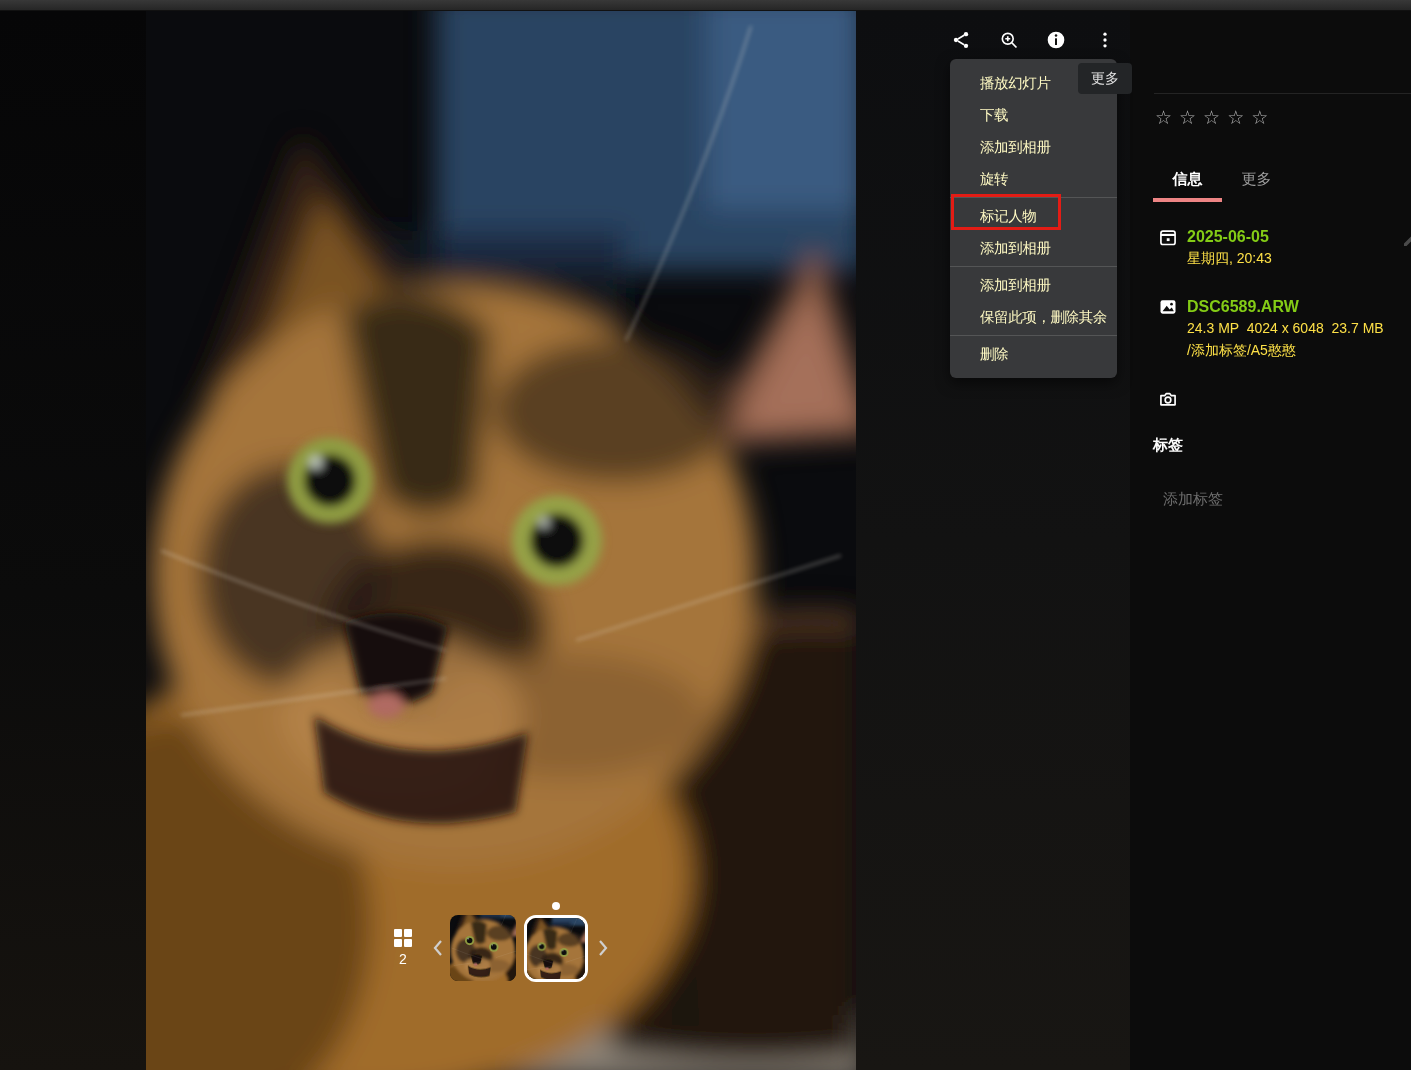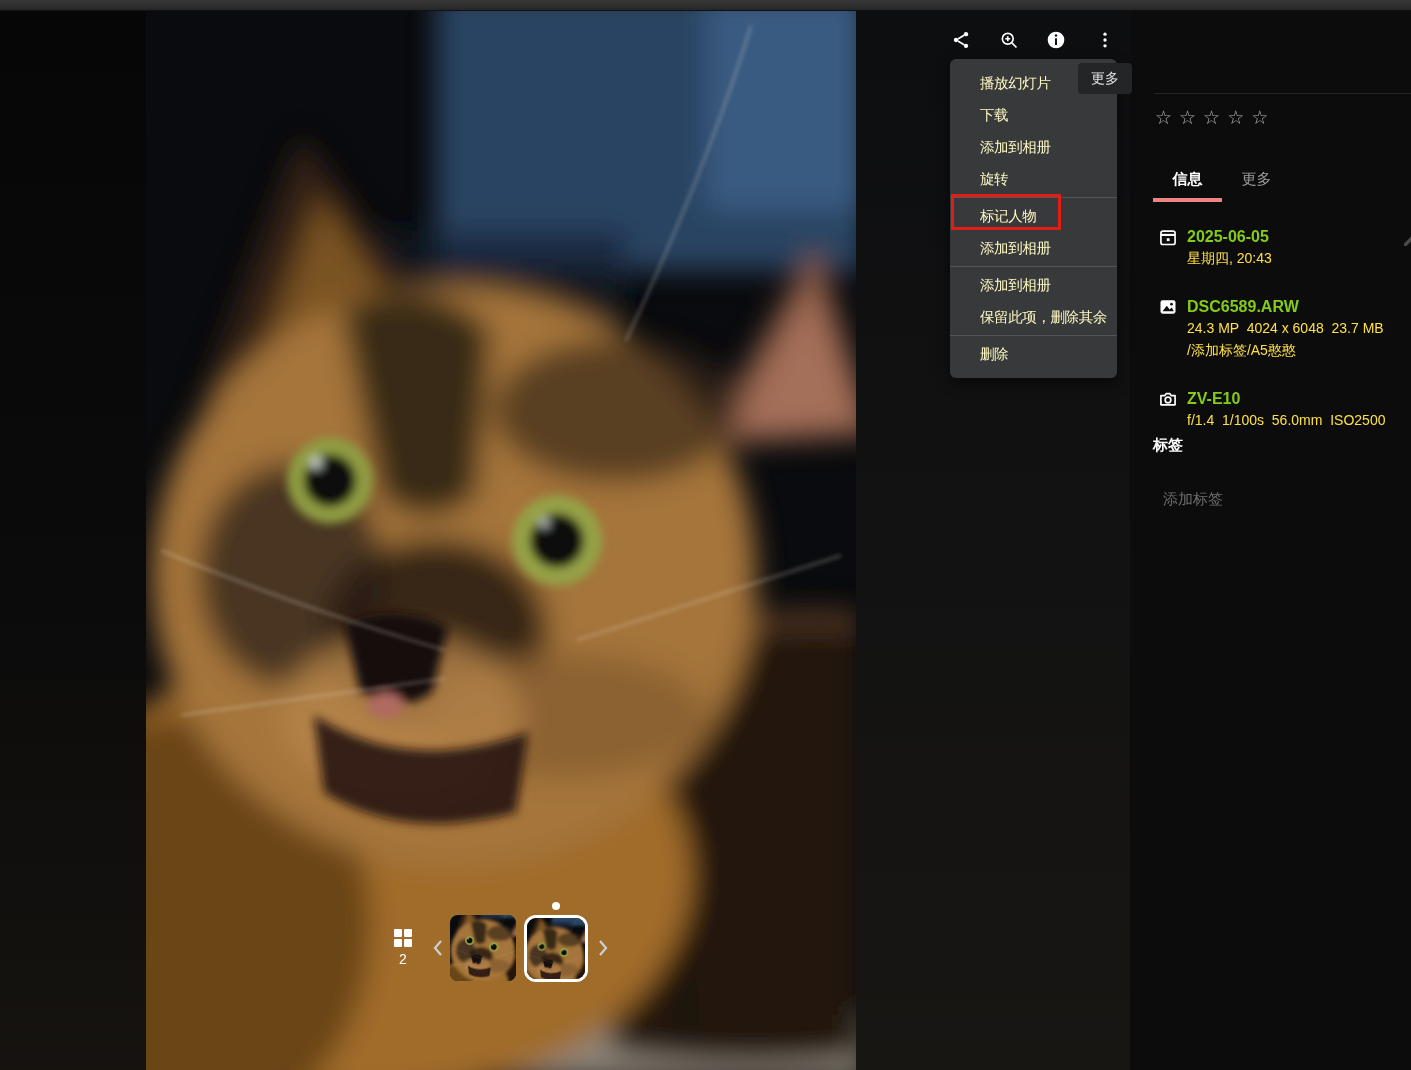--- a/index.html
+++ b/index.html
@@ -244,24 +244,20 @@
         <div class="sub">24.3 MP  4024 x 6048  23.7 MB</div>
         <div class="sub">/添加标签/A5憨憨</div>
       </div>
     </div>
 
     <div class="detail-row row-camera">
       <svg class="row-icon" viewBox="0 0 24 24" fill="none" stroke="#fff" stroke-width="2">
         <path d="M3.5 8 H8 L10 5.5 H14 L16 8 H20.5 V19 H3.5 Z" stroke-linejoin="round"></path>
         <circle cx="12" cy="13.2" r="3.4"></circle>
       </svg>
-      <div class="row-text">
-        <div class="title">ZV-E10</div>
-        <div class="sub">f/1.4  1/100s  56.0mm  ISO2500</div>
-      </div>
     </div>
 
     <svg class="pencil-edge" viewBox="0 0 24 24" fill="currentColor">
       <path d="M3 17.2 V21 h3.8 L17.8 10 14 6.2 Z M20.7 7.1 a1 1 0 0 0 0-1.4 L18.3 3.3 a1 1 0 0 0-1.4 0 L15 5.2 18.8 9 Z"></path>
     </svg>
 
     <div class="labels-heading">标签</div>
     <input class="label-input" type="text" placeholder="添加标签" style="">
   </aside>
 

